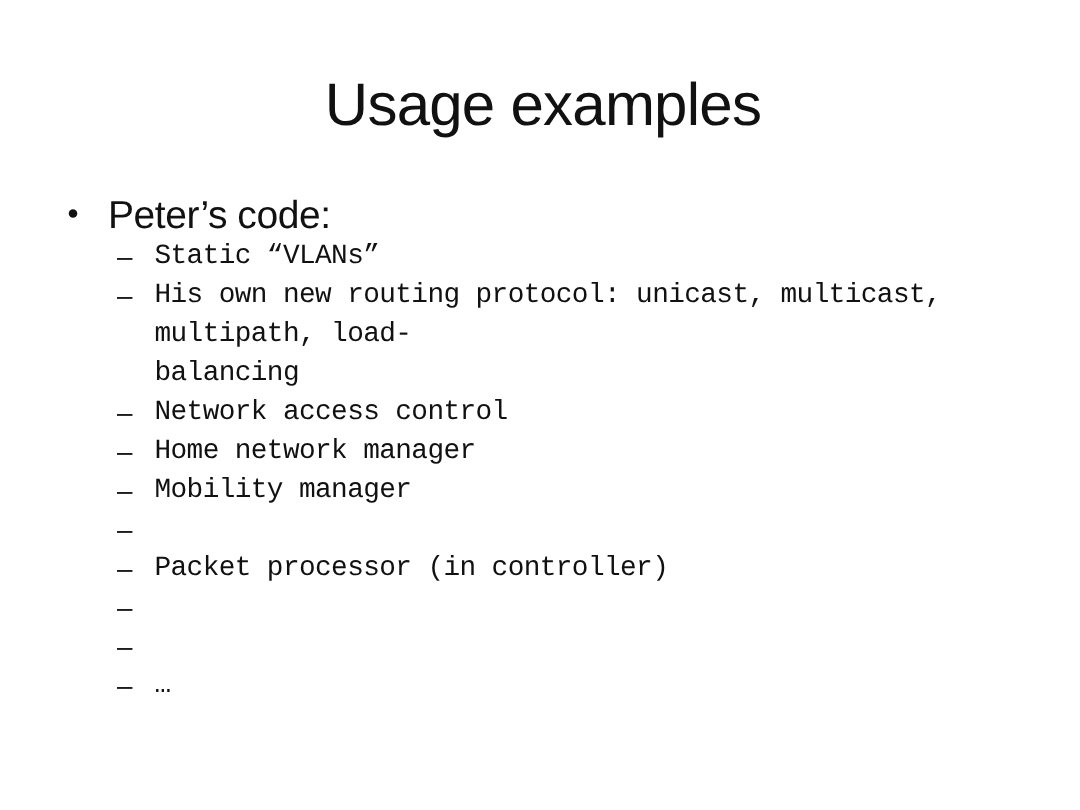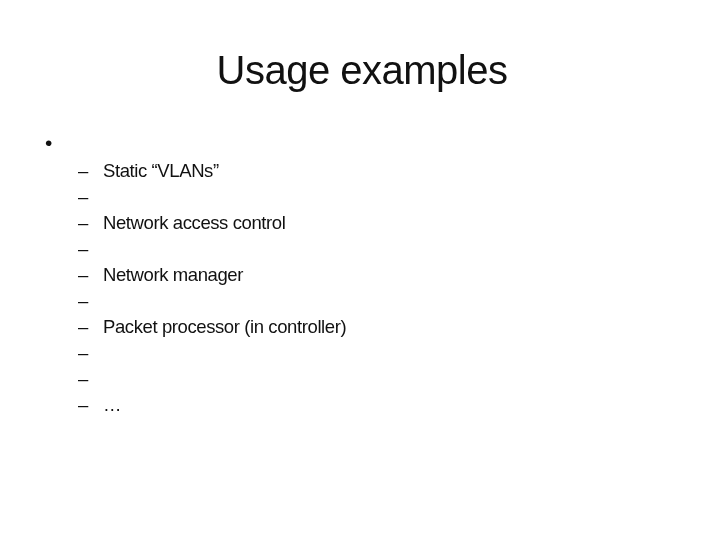--- a/index.html
+++ b/index.html
@@ -54,52 +54,57 @@
     font-size: 18.5px;
     line-height: 26px;
     letter-spacing: -0.4px;
   }
   .l2-marker {
     flex: 0 0 25px;
     width: 25px;
   }
   .l2-text {
     white-space: pre-line;
+    font-family: Liberation Mono, monospace;
   }
 </style>
 </head>
 <body>
 
 <div class="slide">
 
   <h1 class="title">Usage examples</h1>
 
   <div class="l1-row">
     <span class="l1-marker">•</span>
+    <span class="l1-text">Peter’s code:</span>
   </div>
 
   <div class="l2-list">
 
   <div class="l2-item">
       <span class="l2-marker">–</span>
       <span class="l2-text">Static “VLANs”</span>
     </div>
       <div class="l2-item">
       <span class="l2-marker">–</span>
+      <span class="l2-text">His own new routing protocol: unicast, multicast, multipath, load-
+balancing</span>
     </div>
       <div class="l2-item">
       <span class="l2-marker">–</span>
       <span class="l2-text">Network access control</span>
     </div>
       <div class="l2-item">
       <span class="l2-marker">–</span>
+      <span class="l2-text">Home network manager</span>
     </div>
       <div class="l2-item">
       <span class="l2-marker">–</span>
-      <span class="l2-text">Network manager</span>
+      <span class="l2-text">Mobility manager</span>
     </div>
       <div class="l2-item">
       <span class="l2-marker">–</span>
     </div>
       <div class="l2-item">
       <span class="l2-marker">–</span>
       <span class="l2-text">Packet processor (in controller)</span>
     </div>
       <div class="l2-item">
       <span class="l2-marker">–</span>

